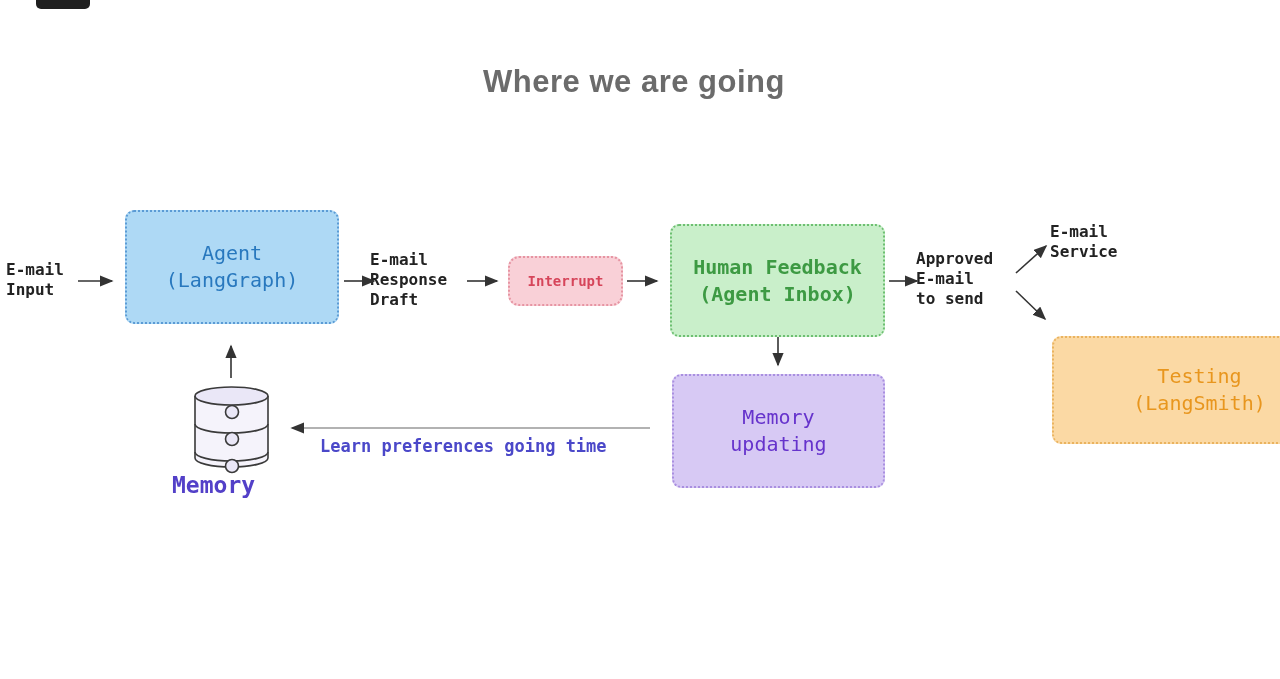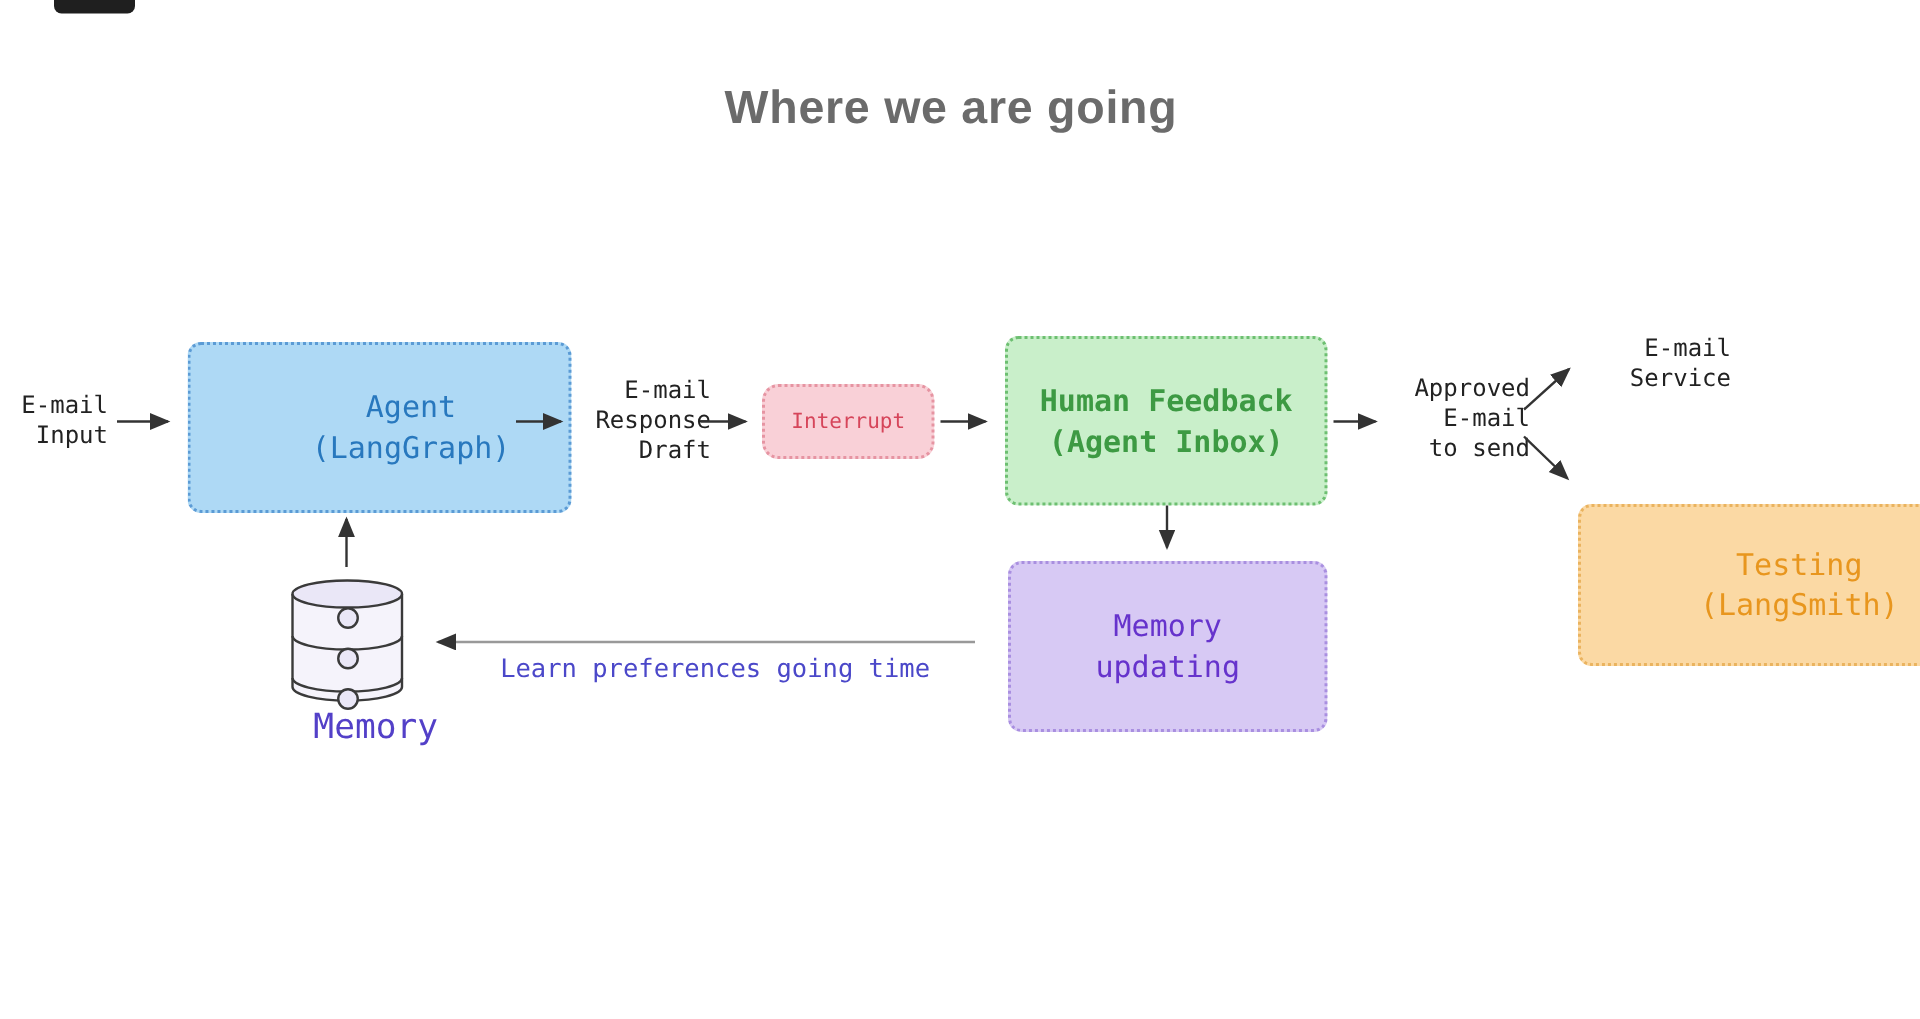--- a/index.html
+++ b/index.html
@@ -7,51 +7,51 @@
     position:relative; width:1280px; height:679px; background:#ffffff;
     overflow:hidden; font-family:"DejaVu Sans Mono", monospace;
   }
   .topbar {
     position:absolute; left:36px; top:0; width:54px; height:9px;
     background:var(--topbar); border-radius:0 0 5px 5px;
   }
   .title {
     position:absolute; left:0; right:12px; top:48px; text-align:center;
     font-family:"Liberation Sans", sans-serif; font-weight:bold;
-    font-size:31px; color:var(--title-text); letter-spacing:0.5px; margin:6px;
+    font-size:31px; color:var(--title-text); letter-spacing:0.5px; margin:16px;
   }
   .node {
     position:absolute; display:flex; align-items:center; justify-content:center;
     text-align:center; white-space:pre-line; border-radius:9px;
     font-size:20px; line-height:27px;
   }
   .node-agent {
-    left:125px; top:228px; width:210px; height:110px;
-    background:var(--agent-fill); border:2px dotted var(--agent-border); color:var(--agent-text);padding-left:42px;
+    left:125px; top:210px; width:210px; height:110px;
+    background:var(--agent-fill); border:2px dotted var(--agent-border); color:var(--agent-text);
   }
   .node-interrupt {
     left:508px; top:256px; width:111px; height:46px; border-radius:11px;
     background:var(--interrupt-fill); border:2px dotted var(--interrupt-border);
-    color:var(--interrupt-text); font-size:14px; font-weight:normal;
+    color:var(--interrupt-text); font-size:14px; font-weight:bold;
   }
   .node-feedback {
     left:670px; top:224px; width:211px; height:109px;
     background:var(--feedback-fill); border:2px dotted var(--feedback-border); color:var(--feedback-text);font-weight:bold;
   }
   .node-memory-updating {
     left:672px; top:374px; width:209px; height:110px;
     background:var(--memoryupd-fill); border:2px dotted var(--memoryupd-border); color:var(--memoryupd-text);
   }
   .node-testing {
     left:1052px; top:336px; width:211px; height:104px;
     background:var(--testing-fill); border:2px dotted var(--testing-border); color:var(--testing-text);padding-left:40px;
   }
   .flowlabel {
-    position:absolute; text-align:right; white-space:pre-line;
-    font-size:16px; line-height:20px; color:var(--dark-text);
+    position:absolute; text-align:left; white-space:pre-line;
+    font-size:16px; line-height:20px; color:var(--dark-text);font-weight:bold;
   }
   .lbl-email-input   { left:6px;    top:260px; width:66px;  }
   .lbl-response      { left:370px;  top:250px; width:104px; }
   .lbl-approved      { left:916px;  top:249px; width:104px; }
   .lbl-service       { left:1050px; top:222px; width:104px; }
   .lbl-run-tests     { left:1062px; top:311px; width:200px; color:var(--run-tests-text); }
   .lbl-learn         { left:320px;  top:436px; width:300px; font-size:17px; color:var(--learn-text); }
   .lbl-memory        { left:172px;  top:475px; width:120px; font-size:23px; color:var(--memory-label-text); }
   .arrows, .cyl { position:absolute; left:0; top:0; }
   .arrow-dark { stroke:var(--arrow); stroke-width:1.6px; fill:none; }

